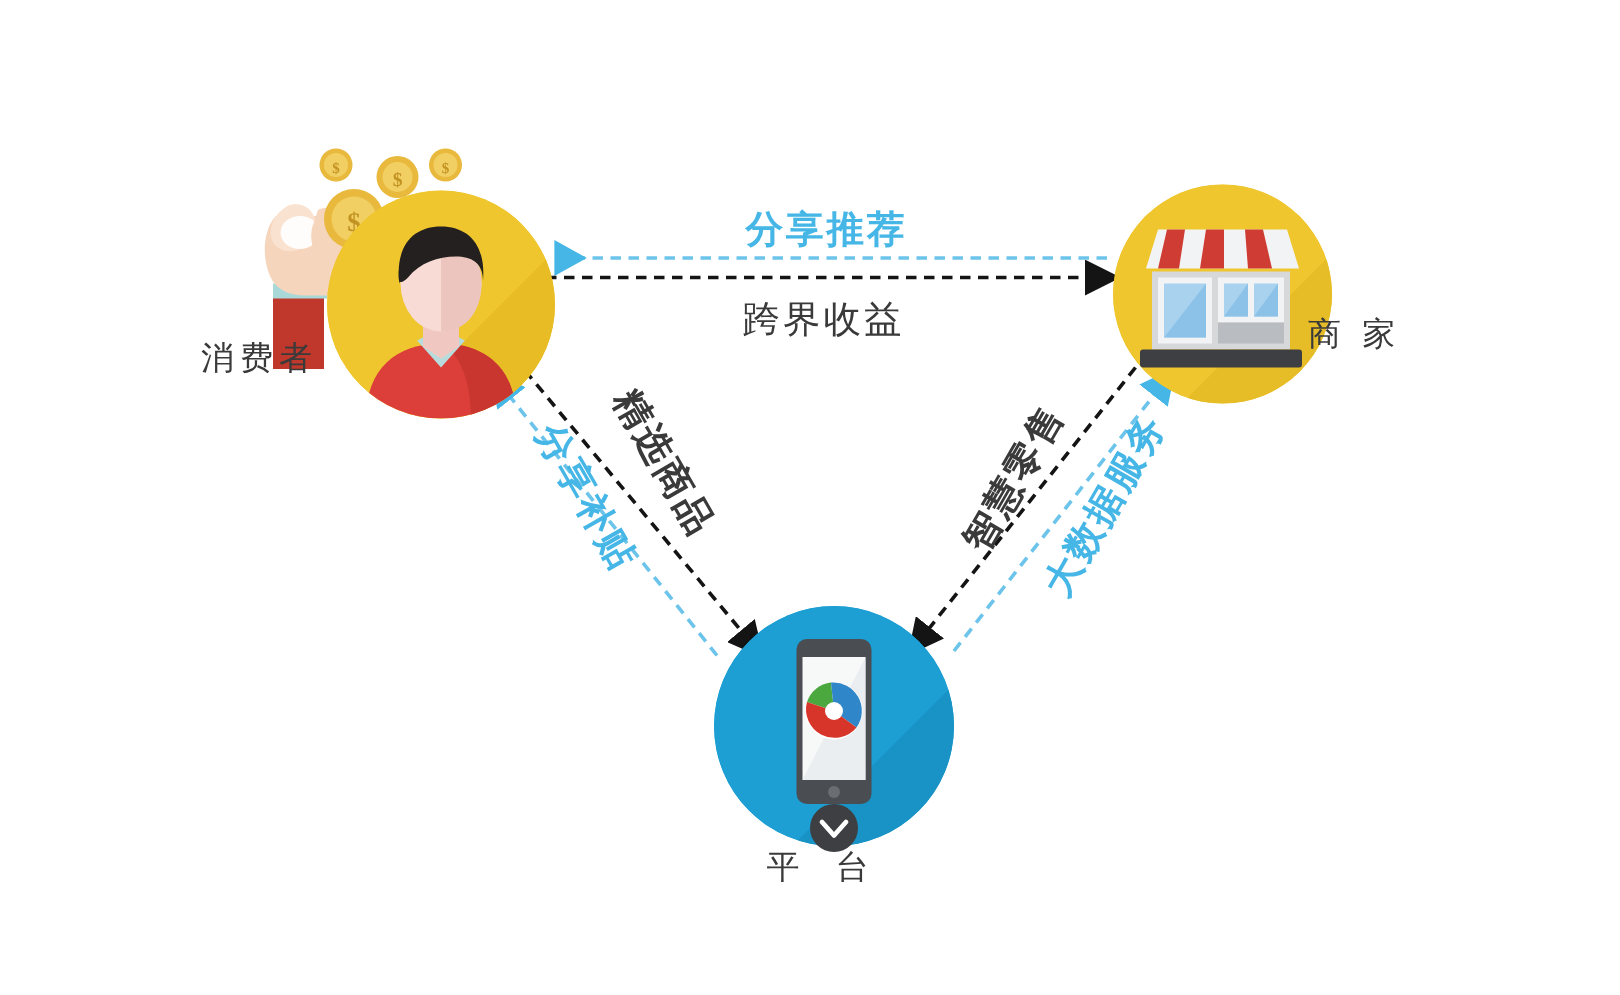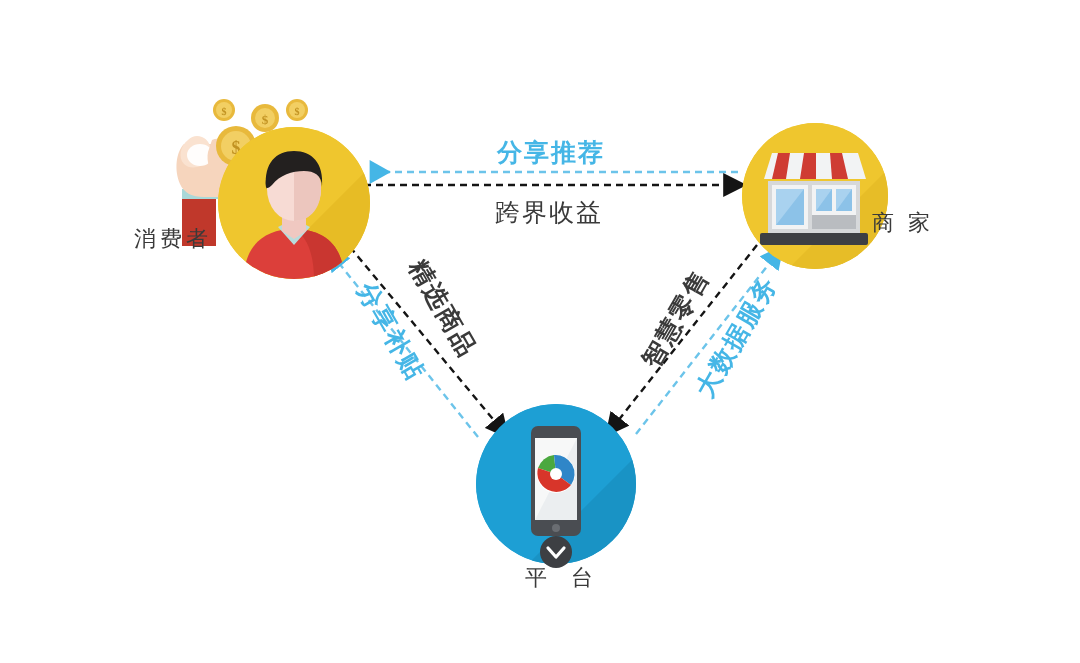--- a/index.html
+++ b/index.html
@@ -45,21 +45,21 @@
   .node-label {
     position: absolute;
     color: #3a3a3a;
     font-size: 22px;
     letter-spacing: 4px;
     white-space: nowrap;
     font-weight: 400;
   }
   #consumer-label { left: 134px; top: 224px; }
   #merchant-label { left: 872px; top: 208px; }
-  #platform-label { left: 525px; top: 563px; letter-spacing: 9px; }
+  #platform-label { left: 511px; top: 563px; letter-spacing: 9px; }
 
   
   .edge-label {
     position: absolute;
     font-size: 25px;
     white-space: nowrap;
     letter-spacing: 2px;
   }
   .lbl-blue { color: #45b6e6; font-weight: 700; }
   .lbl-dark { color: #3a3a3a; font-weight: 400; }

